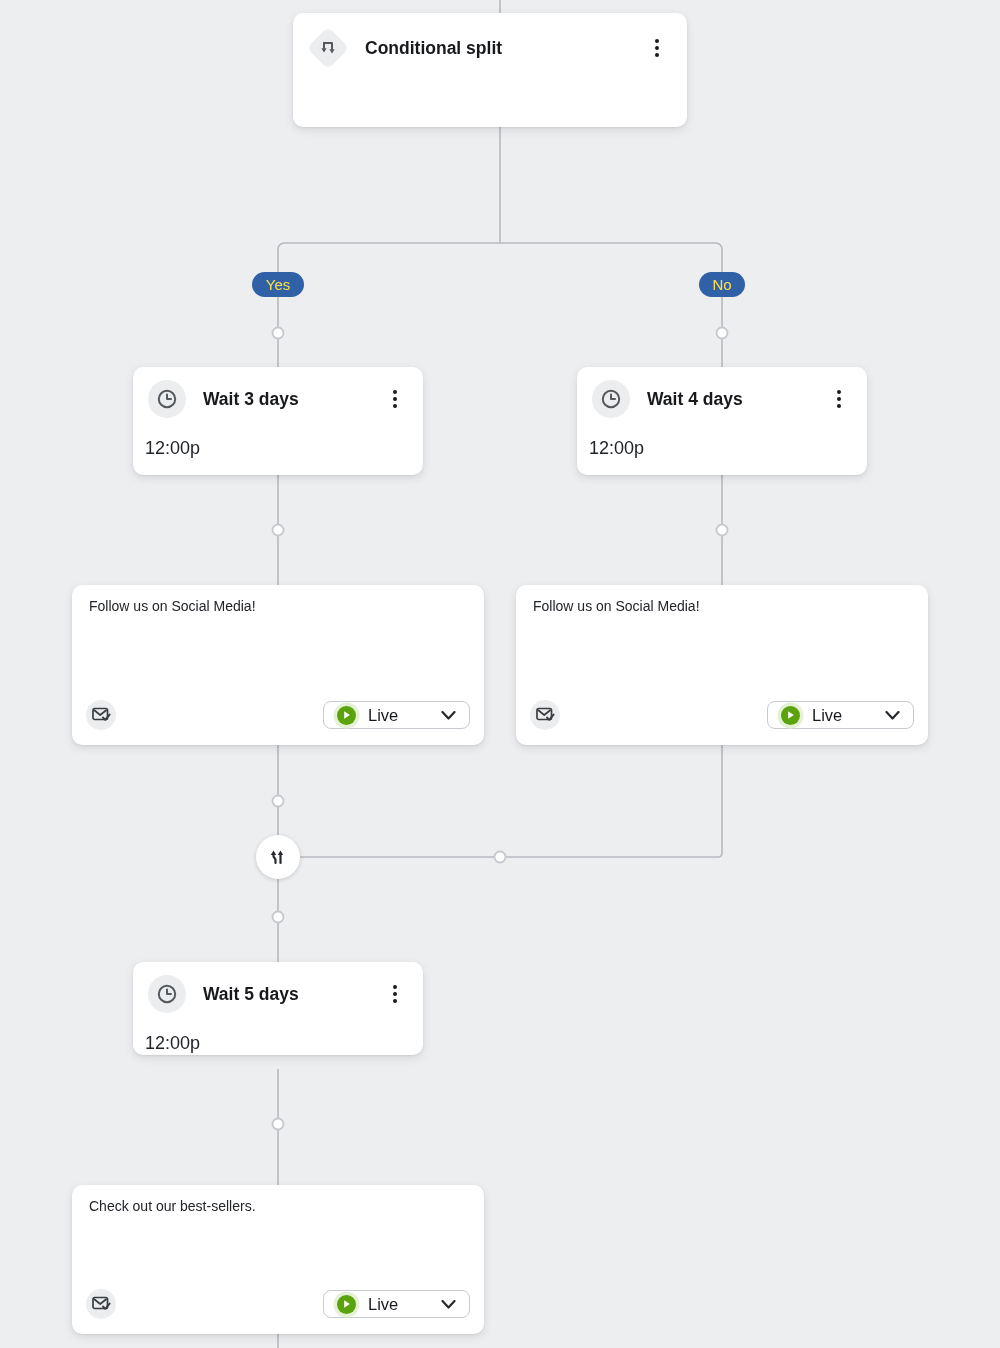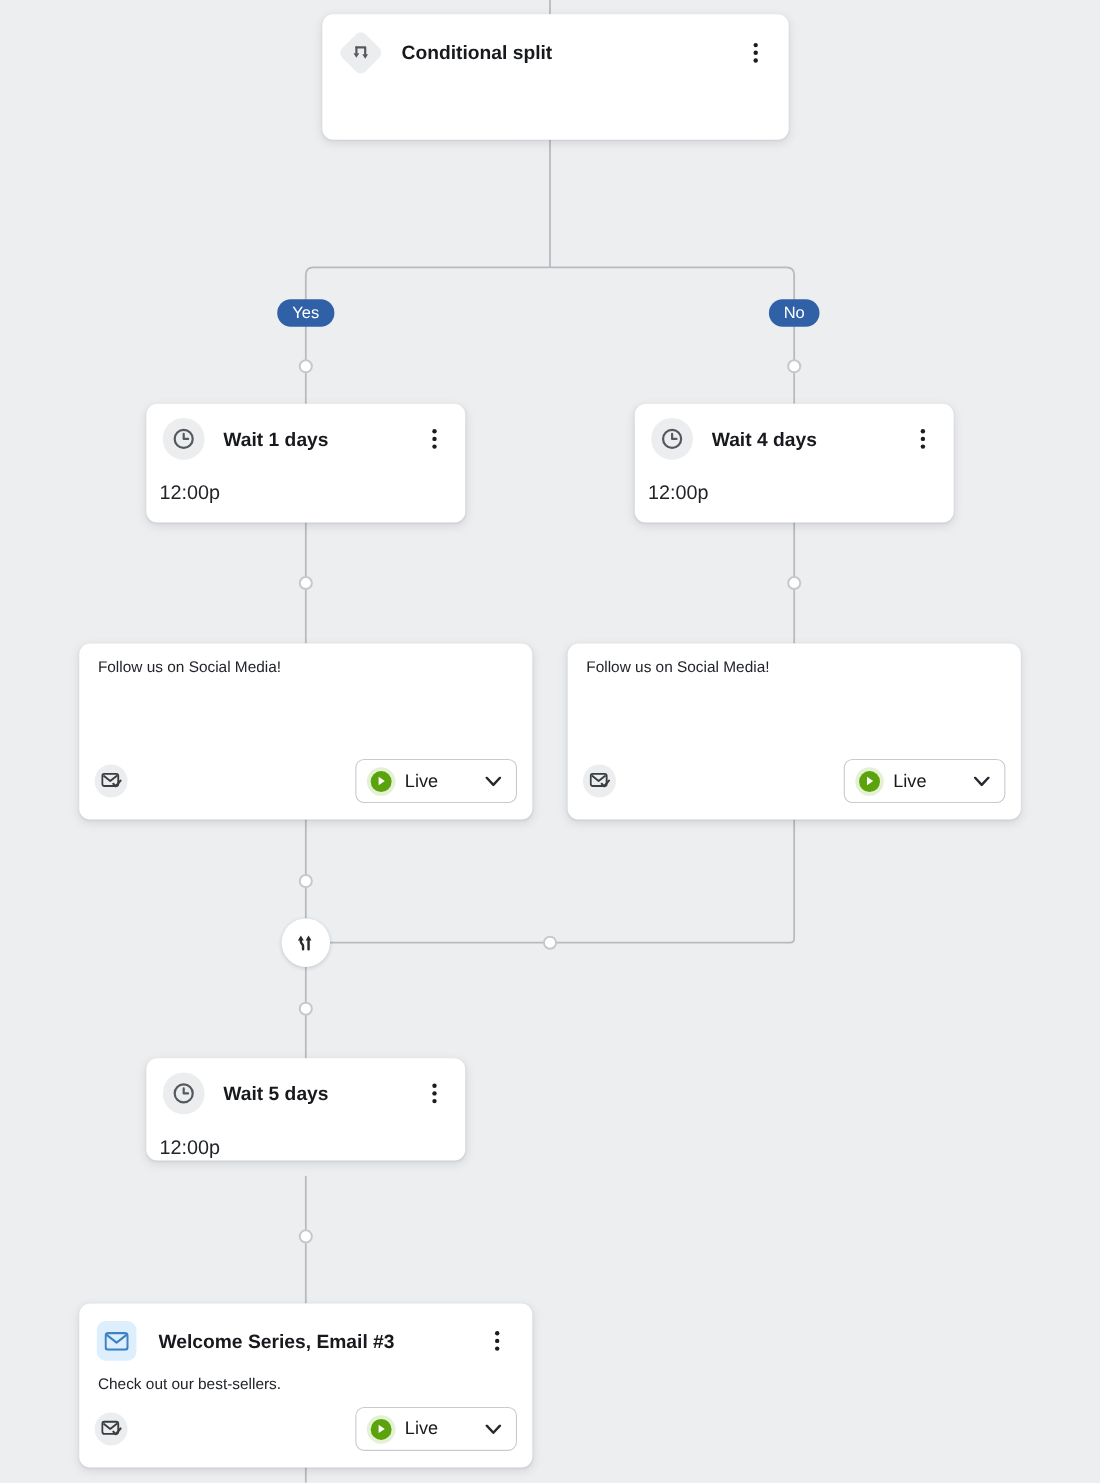--- a/index.html
+++ b/index.html
@@ -26,21 +26,21 @@
   .card{position:absolute;z-index:2;background:#fff;border-radius:10px;
         box-shadow:0 1px 2px rgba(20,22,26,.08),0 3px 10px rgba(20,22,26,.10);
         display:flex;flex-direction:column;box-sizing:border-box;}
   .card-header{display:flex;align-items:center;}
   .title{font-weight:700;font-size:17.5px;color:var(--card-title);white-space:nowrap;overflow:hidden;text-overflow:ellipsis;}
   .kebab{margin-left:auto;background:none;border:none;cursor:pointer;display:flex;flex-direction:column;
          align-items:center;gap:2.6px;padding:6px 6px;margin-right:8px;}
   .kebab span{width:4px;height:4px;border-radius:50%;background:#1a1c1f;}
 
   
-  .card-split{left:293px;top:13px;width:424px;height:114px;}
+  .card-split{left:293px;top:13px;width:394px;height:114px;}
   .card-split .card-header{padding:13px 14px 0 13px;}
   .card-split .title{margin-left:15px;}
   .cs-body{padding:11px 17px 0 17px;font-size:17px;color:var(--body-text);}
   .diamond-wrap{width:44px;height:44px;position:relative;display:flex;align-items:center;justify-content:center;flex:none;}
   .diamond{position:absolute;inset:7px;transform:rotate(45deg);background:var(--icon-gray-bg);border-radius:6px;}
   .diamond-wrap svg{position:relative;z-index:1;}
 
   
   .card-wait{width:290px;height:108px;}
   .card-wait .card-header{padding:13px 12px 0 15px;}
@@ -58,29 +58,29 @@
   .card-email .title{margin-left:20px;}
   .email-subject{padding:13px 17px 0 17px;font-size:14px;color:var(--body-text);}
   .email-footer{margin-top:auto;display:flex;align-items:center;justify-content:space-between;padding:0 14px 15px 14px;}
   .card-email-yes{left:72px;top:585px;}
   .card-email-no{left:516px;top:585px;}
   .card-email-final{left:72px;top:1185px;height:149px;}
   .email-icon-box{width:36px;height:36px;border-radius:8px;background:var(--email-icon-bg);
                   display:flex;align-items:center;justify-content:center;flex:none;}
   .envcheck{width:30px;height:30px;border-radius:50%;background:var(--icon-gray-bg);
             display:flex;align-items:center;justify-content:center;flex:none;}
-  .live-btn{height:40px;min-width:147px;box-sizing:border-box;border:1px solid #c7cace;border-radius:8px;
+  .live-btn{height:28px;min-width:147px;box-sizing:border-box;border:1px solid #c7cace;border-radius:8px;
             background:#fff;display:flex;align-items:center;padding:0 13px;gap:12px;cursor:pointer;
             font-family:"Liberation Sans",sans-serif;font-size:16.5px;color:var(--card-title);}
   .live-dot{width:19px;height:19px;border-radius:50%;background:var(--live-green);
             box-shadow:0 0 0 3.5px var(--live-halo);display:flex;align-items:center;justify-content:center;flex:none;}
   .live-btn .chev{margin-left:auto;display:flex;}
 
   
-  .badge{position:absolute;z-index:3;background:var(--badge-blue);color:#ffffff;font-size:15px;
+  .badge{position:absolute;z-index:3;background:var(--badge-blue);color:#fde047;font-size:15px;
          height:25px;line-height:25px;border-radius:13px;text-align:center;}
   .badge-yes{left:252px;top:272px;width:52px;}
   .badge-no{left:699px;top:272px;width:46px;}
 
   
   .merge-node{position:absolute;left:256px;top:835px;width:44px;height:44px;border-radius:50%;background:#fff;
               box-shadow:0 1px 4px rgba(20,22,26,.18);z-index:2;display:flex;align-items:center;justify-content:center;}
 </style>
 </head>
 <body>
@@ -133,21 +133,21 @@
   <div class="badge badge-no">No</div>
 
   <div class="card card-wait card-wait-yes">
     <div class="card-header">
       <div class="circle-icon">
         <svg width="24" height="24" viewBox="0 0 24 24">
           <circle cx="12" cy="12" r="8.2" fill="none" stroke="#55585c" stroke-width="2"></circle>
           <path d="M12 7.5 V12 H16" fill="none" stroke="#55585c" stroke-width="2" stroke-linecap="round" stroke-linejoin="round"></path>
         </svg>
       </div>
-      <span class="title">Wait 1 days</span>
+      <span class="title">Wait 3 days</span>
       <button class="kebab">
           <span></span>
           <span></span>
           <span></span>
         </button>
     </div>
     <div class="wait-time">12:00p</div>
   </div>
 
   <div class="card card-wait card-wait-no">
@@ -241,34 +241,20 @@
       <button class="kebab">
           <span></span>
           <span></span>
           <span></span>
         </button>
     </div>
     <div class="wait-time">12:00p</div>
   </div>
 
   <div class="card card-email card-email-final">
-    <div class="card-header">
-      <div class="email-icon-box">
-        <svg width="22" height="17" viewBox="0 0 22 17">
-          <rect x="1" y="1" width="20" height="15" rx="2.5" fill="none" stroke="#3f82c4" stroke-width="2"></rect>
-          <path d="M2 2.5 L11 9.5 L20 2.5" fill="none" stroke="#3f82c4" stroke-width="2" stroke-linejoin="round"></path>
-        </svg>
-      </div>
-      <span class="title">Welcome Series, Email #3</span>
-      <button class="kebab">
-          <span></span>
-          <span></span>
-          <span></span>
-        </button>
-    </div>
     <div class="email-subject">Check out our best-sellers.</div>
     <div class="email-footer">
       <div class="envcheck">
         <svg width="19" height="16" viewBox="0 0 19 16">
           <rect x="1" y="1.5" width="14.5" height="11" rx="1.8" fill="none" stroke="#3a3d41" stroke-width="1.7"></rect>
           <path d="M2 3 L8.2 8 L14.5 3" fill="none" stroke="#3a3d41" stroke-width="1.7" stroke-linejoin="round"></path>
           <path d="M11 10.5 L13.2 12.8 L17.6 7.6" fill="none" stroke="#3a3d41" stroke-width="1.9" stroke-linecap="round" stroke-linejoin="round"></path>
         </svg>
       </div>
       <button class="live-btn">

